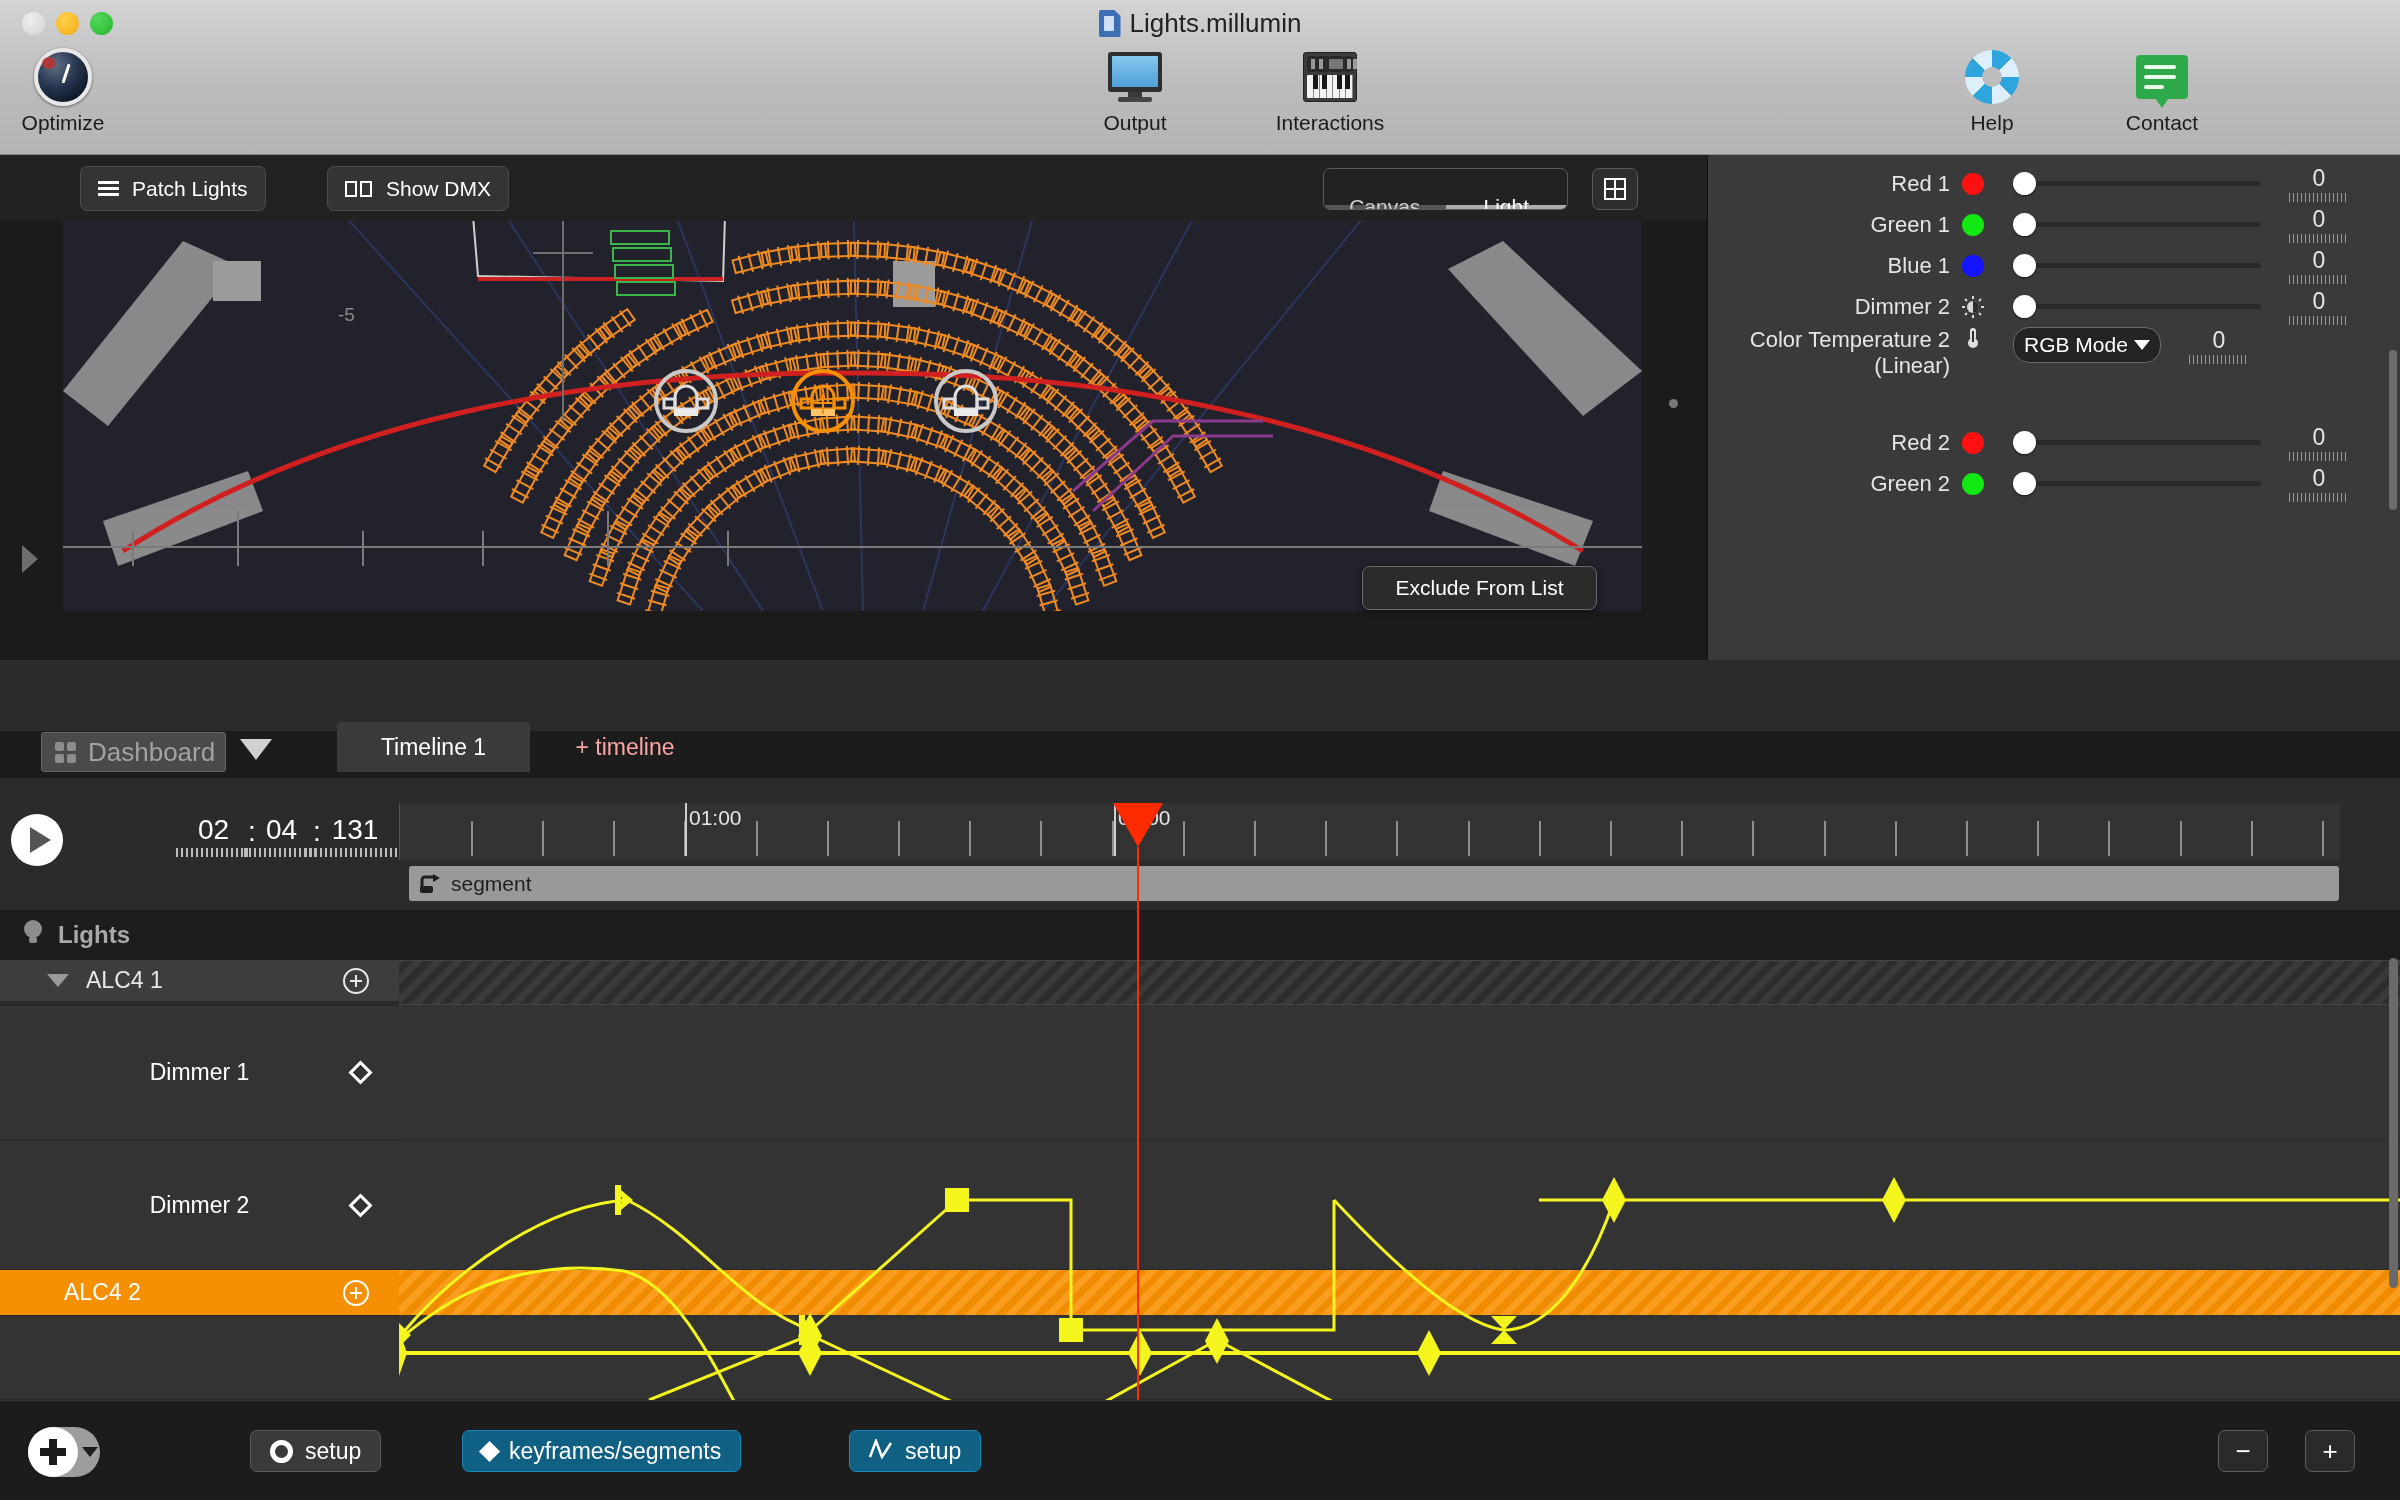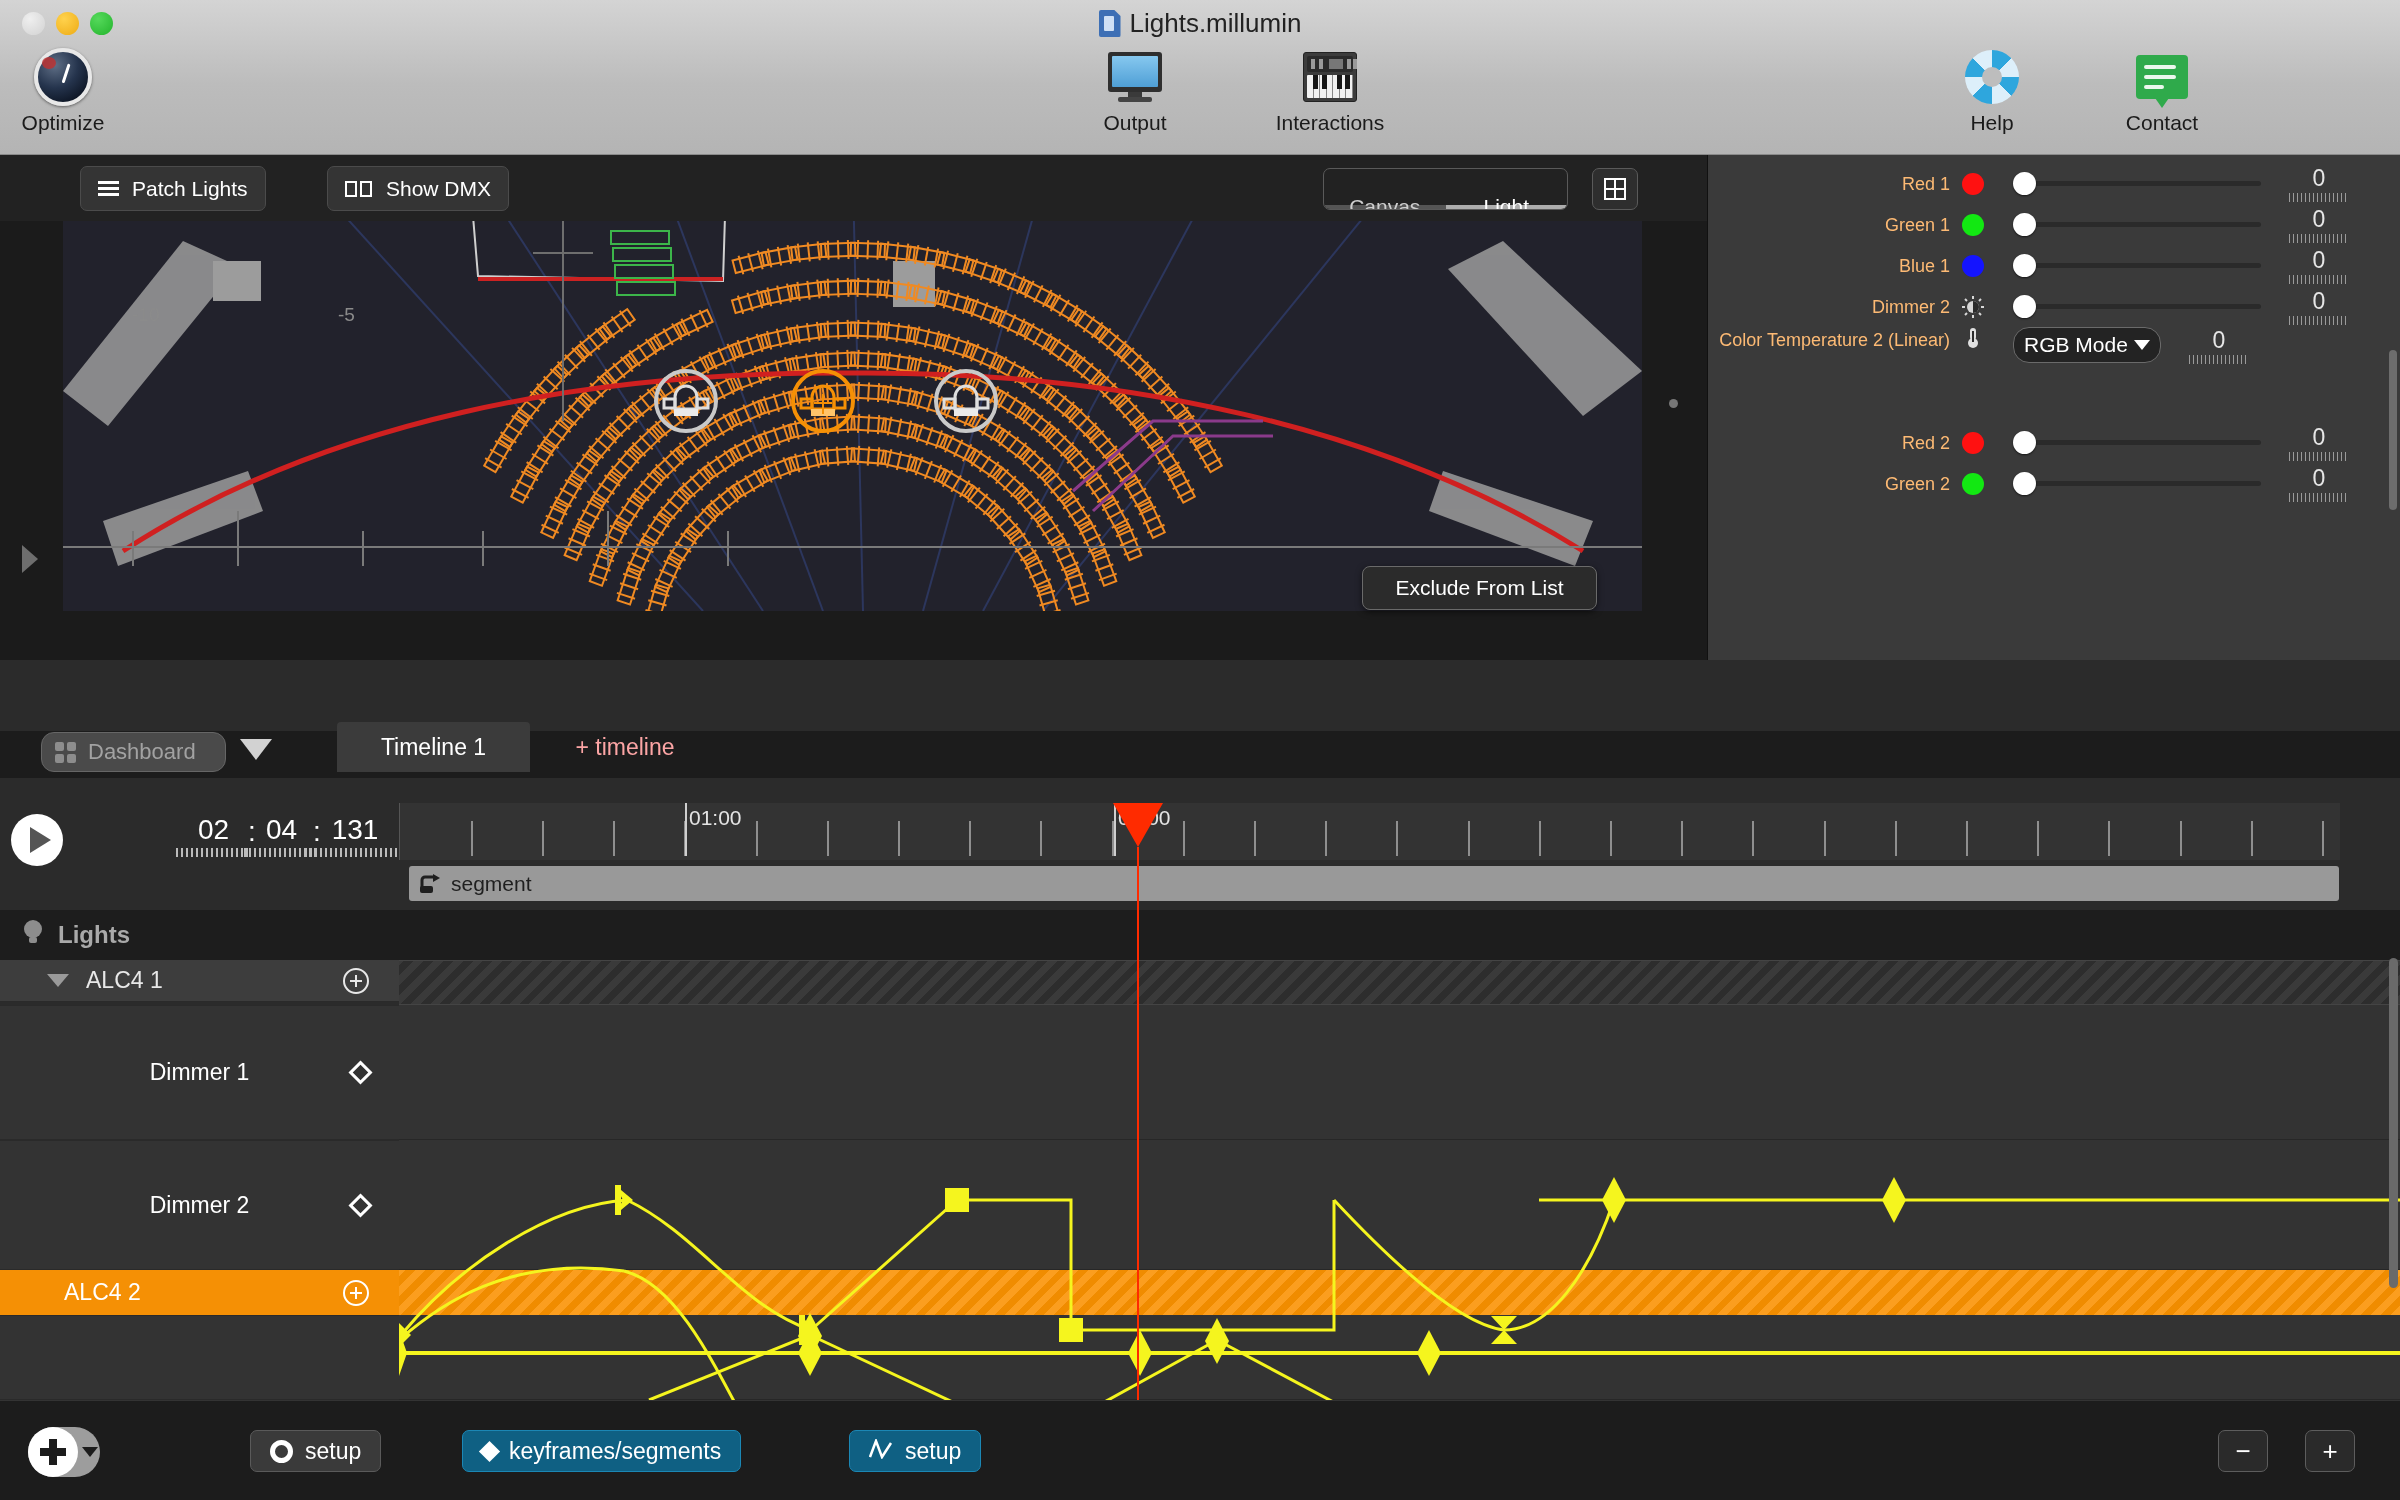--- a/index.html
+++ b/index.html
@@ -122,21 +122,21 @@
     box-shadow:0 2px 6px rgba(0,0,0,.55); z-index:8;
   }
   .vp-arrow{position:absolute;left:22px;top:390px;width:0;height:0;
     border-top:14px solid transparent;border-bottom:14px solid transparent;border-left:16px solid #6e6e6e;}
   .vp-dot{position:absolute;width:9px;height:9px;border-radius:50%;background:#777;}
 
   
   .props{position:absolute; left:1707px; top:155px; width:693px; height:505px;
      background:#3a3a3a; border-left:1px solid #111; overflow:hidden;}
   .prow{position:absolute; left:0; width:693px; height:61px; display:flex; align-items:center;}
-  .plabel{width:250px; text-align:right; font-size:18px; color:#fdba74; padding-right:8px;
+  .plabel{width:250px; text-align:right; font-size:22px; color:#e5e5e5; padding-right:8px;
      line-height:26px;}
   .pdot{width:22px;height:22px;border-radius:50%;margin-left:4px;flex:0 0 auto;}
   .slider{position:relative;width:248px;height:22px;margin-left:29px;display:flex;align-items:center;}
   .slider .track{position:absolute;left:14px;right:0;height:5px;background:#2a2a2a;border-radius:3px;}
   .slider .knob{position:absolute;left:0;width:23px;height:23px;border-radius:50%;background:#fff;
      box-shadow:0 1px 2px rgba(0,0,0,.6);}
   .pval{width:60px;text-align:center;margin-left:28px;position:relative;}
   .pval .num{font-size:23px;color:#e6e6e6;}
   .pval .rule{margin-top:1px;height:9px;
      background:repeating-linear-gradient(to right,#9a9a9a 0 1px,transparent 1px 4px);}
@@ -145,22 +145,22 @@
      padding:0 10px;justify-content:space-between;}
   .caret{width:0;height:0;border-left:8px solid transparent;border-right:8px solid transparent;
      border-top:10px solid #fff;}
   .bulbico{width:22px;height:22px;margin-left:4px;position:relative;}
   .scrollbar{position:absolute;right:3px;top:195px;width:8px;height:160px;background:#6d6d6d;border-radius:4px;}
 
   
   .tabbar{position:absolute; left:0; top:660px; width:2400px; height:138px; background:#2b2b2b;}
   .tabstrip{position:absolute;left:0;top:71px;width:2400px;height:47px;background:#1c1c1c;}
   .dash-btn{position:absolute;left:41px;top:732px;width:185px;height:40px;background:#4a4a4a;
-     border:1px solid #666;border-radius:13px;display:flex;align-items:center;gap:12px;padding-left:13px;
-     color:#a2a2a2;font-size:22px;z-index:3;}
+     border:1px solid #666;border-radius:3px;display:flex;align-items:center;gap:12px;padding-left:13px;
+     color:#a2a2a2;font-size:26px;z-index:3;}
   .dash-grid{width:21px;height:21px;display:grid;grid-template-columns:1fr 1fr;grid-gap:3px;}
   .dash-grid i{background:#8d8d8d;border-radius:2px;}
   .dash-caret{position:absolute;left:240px;top:739px;width:0;height:0;z-index:3;
      border-left:16px solid transparent;border-right:16px solid transparent;border-top:21px solid #d2d2d2;}
   .tab{position:absolute;top:722px;height:50px;display:flex;align-items:center;justify-content:center;
      font-size:23px;z-index:3;}
   .tab-active{left:337px;width:193px;background:#3b3b3b;color:#fff;border-radius:4px 4px 0 0;}
   .tab-add{left:530px;width:190px;color:#fca5a5;}
 
   

